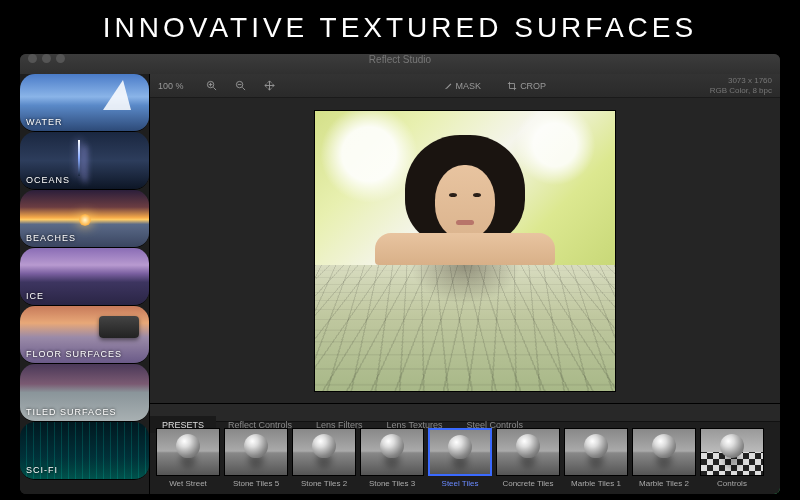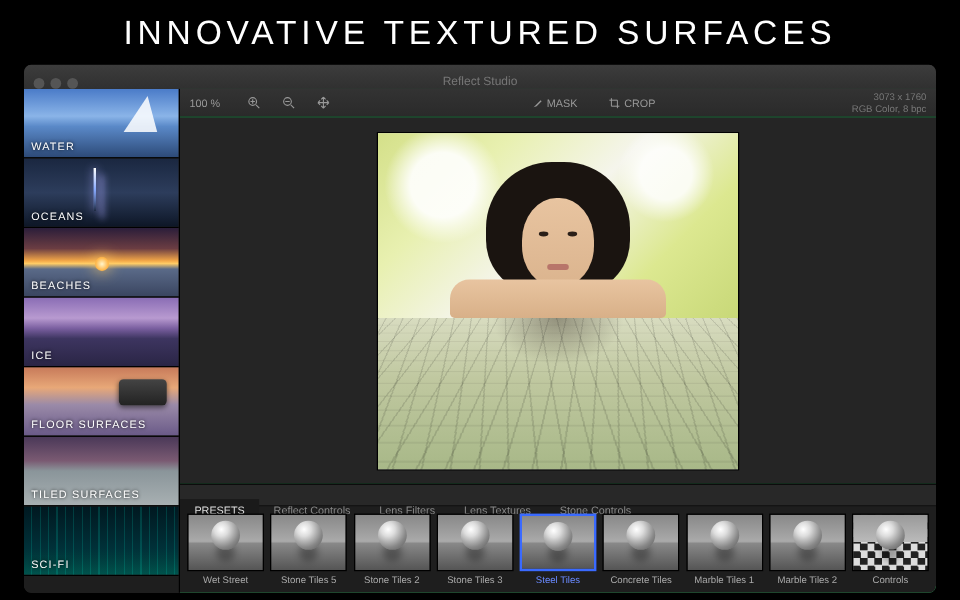--- a/index.html
+++ b/index.html
@@ -26,21 +26,21 @@
   border-radius: 6px;
   display: flex;
   flex-direction: column;
   overflow: hidden;
   box-shadow: 0 0 20px rgba(0,0,0,0.6);
 }
 .titlebar {
   height: 20px;
   background: linear-gradient(#3c3c3c,#303030);
   display: flex;
-  align-items: flex-end;
+  align-items: flex-start;
   padding: 0 8px;
   font-size: 9px;
   color: #888;
   position: relative;
 }
 .traffic { display: flex; gap: 5px; }
 .traffic span { width: 9px; height: 9px; border-radius: 50%; background: #555; display:inline-block; }
 .titlebar .title { position:absolute; left:0; right:0; text-align:center; font-size:10px; color:#777; pointer-events:none;}
 .app-body { flex:1; display:flex; min-height:0; }
 .sidebar {
@@ -50,20 +50,21 @@
   border-right: 1px solid #000;
 }
 .sidebar::-webkit-scrollbar{width:6px;}
 .sidebar::-webkit-scrollbar-thumb{background:#444;border-radius:3px;}
 .cat {
   height: 58px;
   position: relative;
   border-bottom: 1px solid #000;
   cursor: pointer;
   overflow:hidden;
+  border-radius:15px;
 }
 .cat .bg { position:absolute; inset:0; }
 .cat .lbl {
   position:absolute; bottom:4px; left:6px;
   font-size:9px; letter-spacing:1px; color:#fff;
   text-shadow:0 0 3px #000;
 }
 
 .bg-water{background:linear-gradient(#4a7bc8 0%,#8ab4e8 40%,#5a89c8 55%,#2d4a78 100%);}
 .bg-water::after{content:"";position:absolute;right:18px;top:6px;width:0;height:0;border-left:20px solid transparent;border-right:8px solid transparent;border-bottom:30px solid rgba(255,255,255,0.85);filter:blur(0.3px);}
@@ -120,21 +121,21 @@
   repeating-linear-gradient(100deg,rgba(0,0,0,0.12) 0 1px,transparent 1px 14px),
   repeating-linear-gradient(0deg,rgba(0,0,0,0.06) 0 1px,transparent 1px 9px);
   transform:perspective(200px) rotateX(48deg);transform-origin:top;}
 .refl{position:absolute;top:0;left:0;right:0;height:100%;opacity:0.4;transform:scaleY(-1);
   background:radial-gradient(ellipse 100px 70px at 50% 100%,#2a2018 0%,transparent 55%);}
 
 .bottom-panel{background:#1e1e1e;border-top:1px solid #000;}
 .tabs{display:flex;height:18px;background:#282828;font-size:9px;align-items:center;border-bottom:1px solid #111;}
 .tab{padding:0 12px;color:#888;cursor:pointer;height:100%;display:flex;align-items:center;margin-top:24px;}
 .tab.active{color:#ddd;background:#1a1a1a;}
-.presets{display:flex;padding:6px;gap:4px;overflow-x:auto;justify-content:space-between;}
+.presets{display:flex;padding:6px;gap:4px;overflow-x:auto;}
 .preset{flex:0 0 64px;cursor:pointer;}
 .preset.sel .thumb{border:2px solid #3a6aff;}
 .thumb{width:64px;height:48px;border:1px solid #000;position:relative;overflow:hidden;
   background:linear-gradient(#888 0%,#aaa 48%,#888 52%,#555 100%);}
 .sphere{position:absolute;left:50%;top:38%;transform:translate(-50%,-50%);width:24px;height:24px;border-radius:50%;
   background:radial-gradient(circle at 35% 30%,#fff 0%,#ddd 25%,#888 65%,#555 100%);
   box-shadow:0 14px 6px -4px rgba(0,0,0,0.3);}
 .thumb.checker{background:
   linear-gradient(#999 0%,#bbb 50%,transparent 50%),
   repeating-conic-gradient(#222 0 25%,#ddd 0 50%) 0 24px/12px 12px;}
@@ -251,21 +252,21 @@
           </div>
         </div>
       </div>
 
       <div class="bottom-panel">
         <div class="tabs">
           <div class="tab active">PRESETS</div>
           <div class="tab">Reflect Controls</div>
           <div class="tab">Lens Filters</div>
           <div class="tab">Lens Textures</div>
-          <div class="tab">Stone Controls</div>
+          <div class="tab">Steel Controls</div>
         </div>
         <div class="presets">
           <div class="preset">
               <div class="thumb">
                 <div class="sphere"></div>
               </div>
               <div class="plabel">Wet Street</div>
             </div>
           <div class="preset">
               <div class="thumb">

